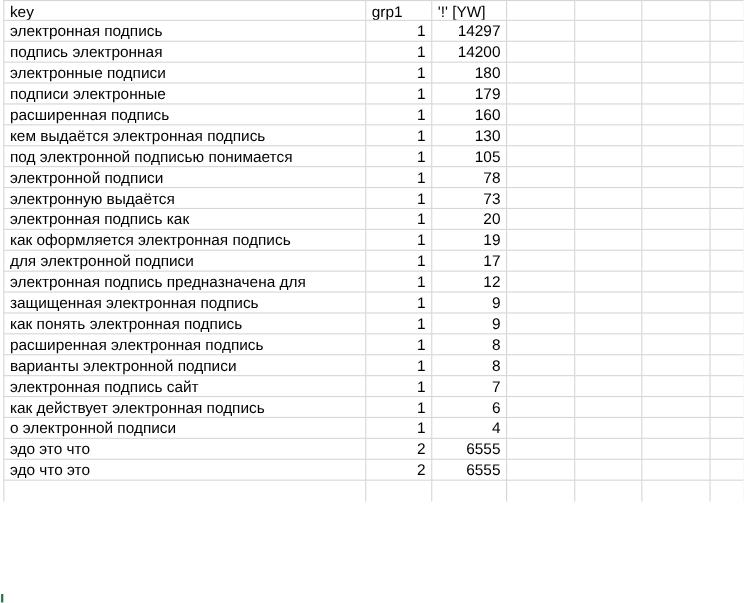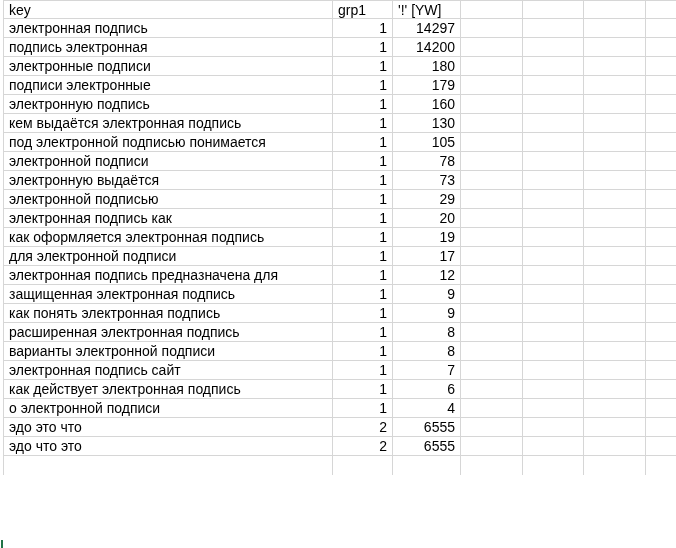--- a/index.html
+++ b/index.html
@@ -116,21 +116,21 @@
         <tr>
           <td class="txt">подписи электронные</td>
           <td class="num">1</td>
           <td class="num">179</td>
           <td class="txt"></td>
           <td class="txt"></td>
           <td class="txt"></td>
           <td class="txt"></td>
         </tr>
         <tr>
-          <td class="txt">электронную подпись</td>
+          <td class="txt">расширенная подпись</td>
           <td class="num">1</td>
           <td class="num">160</td>
           <td class="txt"></td>
           <td class="txt"></td>
           <td class="txt"></td>
           <td class="txt"></td>
         </tr>
         <tr>
           <td class="txt">кем выдаётся электронная подпись</td>
           <td class="num">1</td>
@@ -155,29 +155,20 @@
           <td class="num">78</td>
           <td class="txt"></td>
           <td class="txt"></td>
           <td class="txt"></td>
           <td class="txt"></td>
         </tr>
         <tr>
           <td class="txt">электронную выдаётся</td>
           <td class="num">1</td>
           <td class="num">73</td>
-          <td class="txt"></td>
-          <td class="txt"></td>
-          <td class="txt"></td>
-          <td class="txt"></td>
-        </tr>
-        <tr>
-          <td class="txt">электронной подписью</td>
-          <td class="num">1</td>
-          <td class="num">29</td>
           <td class="txt"></td>
           <td class="txt"></td>
           <td class="txt"></td>
           <td class="txt"></td>
         </tr>
         <tr>
           <td class="txt">электронная подпись как</td>
           <td class="num">1</td>
           <td class="num">20</td>
           <td class="txt"></td>

